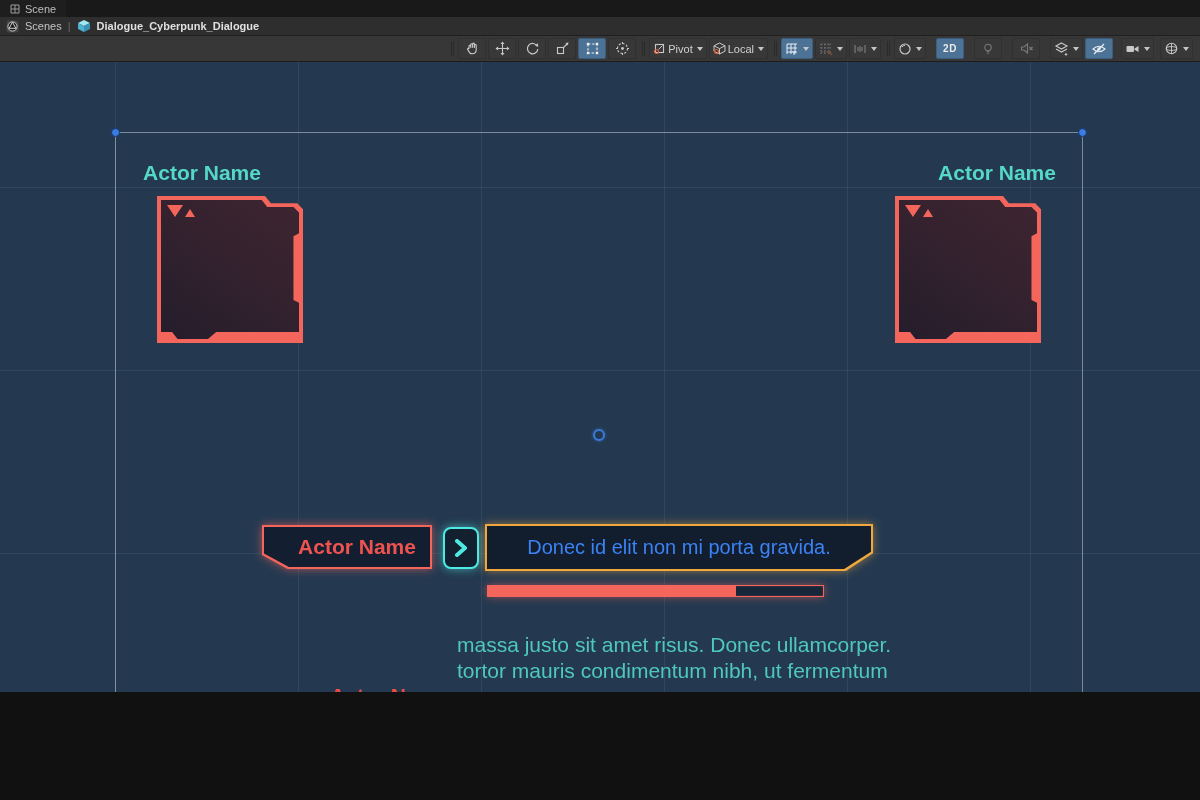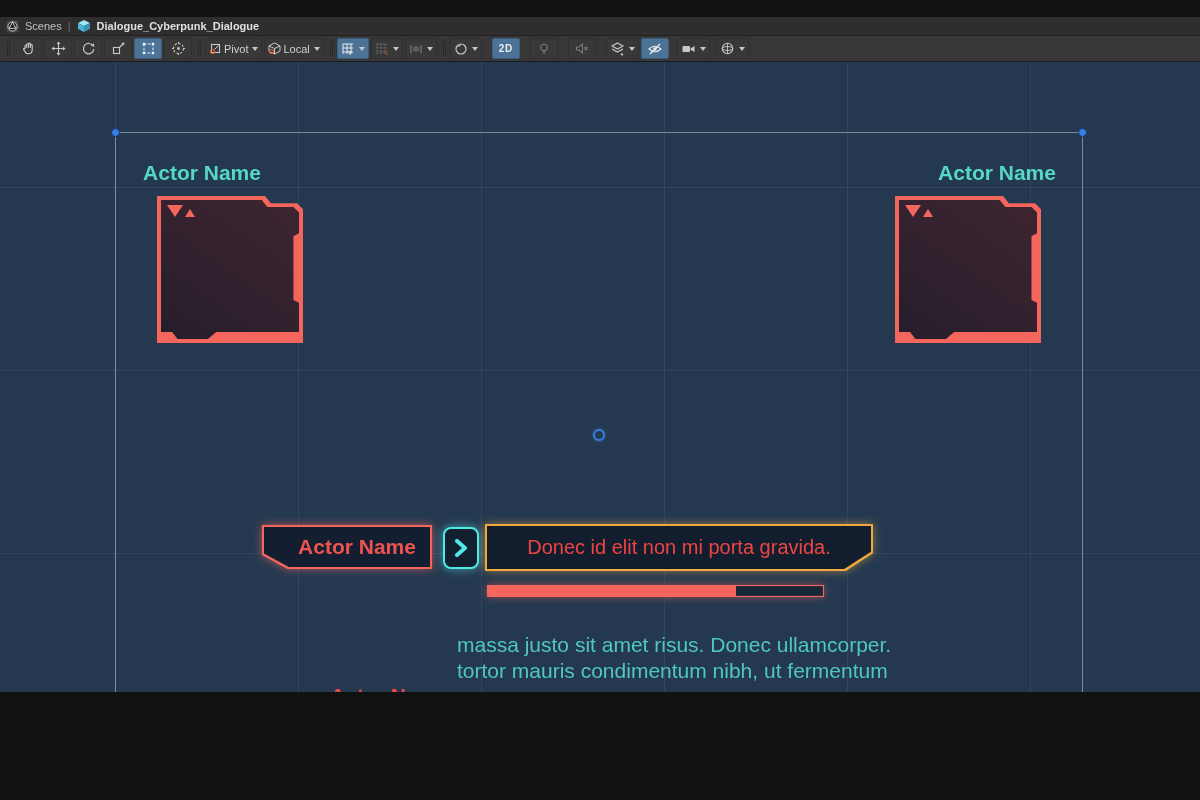--- a/index.html
+++ b/index.html
@@ -5,21 +5,21 @@
   * { margin:0; padding:0; box-sizing:border-box; }
   html,body { width:1200px; height:800px; background:#111; font-family:"Liberation Sans", sans-serif; overflow:hidden; }
   #app { position:relative; width:1200px; height:800px; }
 
   
   .tabbar { position:absolute; left:0; top:0; width:100%; height:17px; background:#191919; display:flex; align-items:center; }
   .tab { display:flex; align-items:center; gap:5px; padding:0 10px; height:100%; background:#1e1e1e; color:#bdbdbd; font-size:11px; }
   .crumbbar { position:absolute; left:0; top:17px; width:100%; height:19px; background:#2e2e2e; border-bottom:1px solid #202020; display:flex; align-items:center; gap:6px; padding:0 6px; color:#c2c2c2; font-size:11px; }
   .crumb-sep { color:#6a6a6a; }
   .crumb-name { color:#e0e0e0; font-weight:bold; }
-  .toolbar { position:absolute; left:0; top:36px; width:100%; height:26px; background:#373737; border-bottom:1px solid #1c1c1c; display:flex; align-items:center; padding:0 4px; }
+  .toolbar { position:absolute; left:0; top:36px; width:100%; height:26px; background:#373737; border-bottom:1px solid #1c1c1c; display:flex; align-items:center; padding:0 4px;justify-content:flex-end; }
   .tgrp { display:flex; align-items:center; gap:2px; margin:0 3px; }
   .vsep { width:1px; height:15px; background:#2a2a2a; margin:0 3px; box-shadow:2px 0 0 #2a2a2a; }
   .tbtn { height:21px; min-width:28px; display:flex; align-items:center; justify-content:center; gap:2px; background:#383838; border:1px solid #303030; border-radius:2px; padding:0 3px; cursor:pointer; }
   .tbtn.on { background:#4c7296; border-color:#3c5e80; }
   .tbtn.gray svg { opacity:.45; }
   .dd { width:0; height:0; border-left:3.5px solid transparent; border-right:3.5px solid transparent; border-top:4px solid #c6c6c6; margin-left:2px; }
   .tlabel { color:#d0d0d0; font-size:11px; }
   .t2d { color:#eaeaea; font-size:10px; font-weight:bold; letter-spacing:.5px; }
   svg.ticon { display:block; }
 
@@ -49,33 +49,41 @@
   .glow-yel { filter:drop-shadow(0 0 5px rgba(240,167,62,.55)); }
   .glow-cyn { filter:drop-shadow(0 0 5px rgba(79,233,227,.6)); }
   .name-box { left:262px; top:463px; width:170px; height:44px; position:absolute; }
   .name-box .frame { position:absolute; inset:0; background:#f4655c; clip-path:polygon(0 0,100% 0,100% 100%,15% 100%,0 68%); }
   .name-box .fill { position:absolute; inset:2px; background:#131f30; clip-path:polygon(0 0,100% 0,100% 100%,15% 100%,0 66%); display:flex; align-items:center; justify-content:center; padding-left:20px; }
   .name-box .fill span { color:#ef5350; font-size:21px; font-weight:bold; }
   .cont-btn { position:absolute; left:443px; top:465px; width:36px; height:42px; border:2.5px solid #4fe9e3; border-radius:8px; background:#12202f; display:flex; align-items:center; justify-content:center; }
   .dlg-box { position:absolute; left:485px; top:462px; width:388px; height:47px; }
   .dlg-box .frame { position:absolute; inset:0; background:#f0a73e; clip-path:polygon(0 0,100% 0,100% 62%,93% 100%,0 100%); }
   .dlg-box .fill { position:absolute; inset:2px; background:#121e2e; clip-path:polygon(0 0,100% 0,100% 60%,93% 100%,0 100%); display:flex; align-items:center; justify-content:center; }
-  .dlg-box .fill span { color:#ef4444; font-size:20px; font-weight:500; }
+  .dlg-box .fill span { color:#3b82f6; font-size:20px; font-weight:500; }
   .progress { position:absolute; left:487px; top:523px; width:337px; height:12px; border:1.5px solid #f4655c; background:#16273a; box-shadow:0 0 9px rgba(244,101,92,.55), inset 0 0 2px rgba(244,101,92,.4); }
   .progress .pfill { height:100%; background:#f4655c; }
 
   
   .para { position:absolute; left:457px; top:570px; color:#4fc8bc; font-size:21px; line-height:26px; font-weight:500; white-space:nowrap; }
   .para-name { position:absolute; left:310px; top:622px; width:138px; text-align:right; color:#ef4b44; font-size:21px; font-weight:bold; }
 </style>
 </head>
 <body>
 
 <div id="app">
 
+  <div class="tabbar">
+    <div class="tab">
+      <svg class="ticon" width="10" height="10" viewBox="0 0 10 10">
+          <path d="M1 1h8M1 5h8M1 9h8M1 1v8M5 1v8M9 1v8" stroke="#9a9a9a" stroke-width="1" fill="none"></path>
+        </svg>
+      <span>Scene</span>
+    </div>
+  </div>
 
   <div class="crumbbar">
     <svg class="ticon" width="13" height="13" viewBox="0 0 13 13">
         <rect x="0.5" y="0.5" width="12" height="12" rx="2" fill="#444"></rect>
         <circle cx="6.5" cy="6.5" r="4.6" fill="#1d1d1d" stroke="#cfcfcf" stroke-width="1"></circle>
         <path d="M6.5 2.2 L9.9 8.3 H3.1 Z" fill="none" stroke="#cfcfcf" stroke-width="1"></path>
       </svg>
     <span>Scenes</span>
     <span class="crumb-sep">|</span>
     <svg class="ticon" width="14" height="14" viewBox="0 0 14 14">

